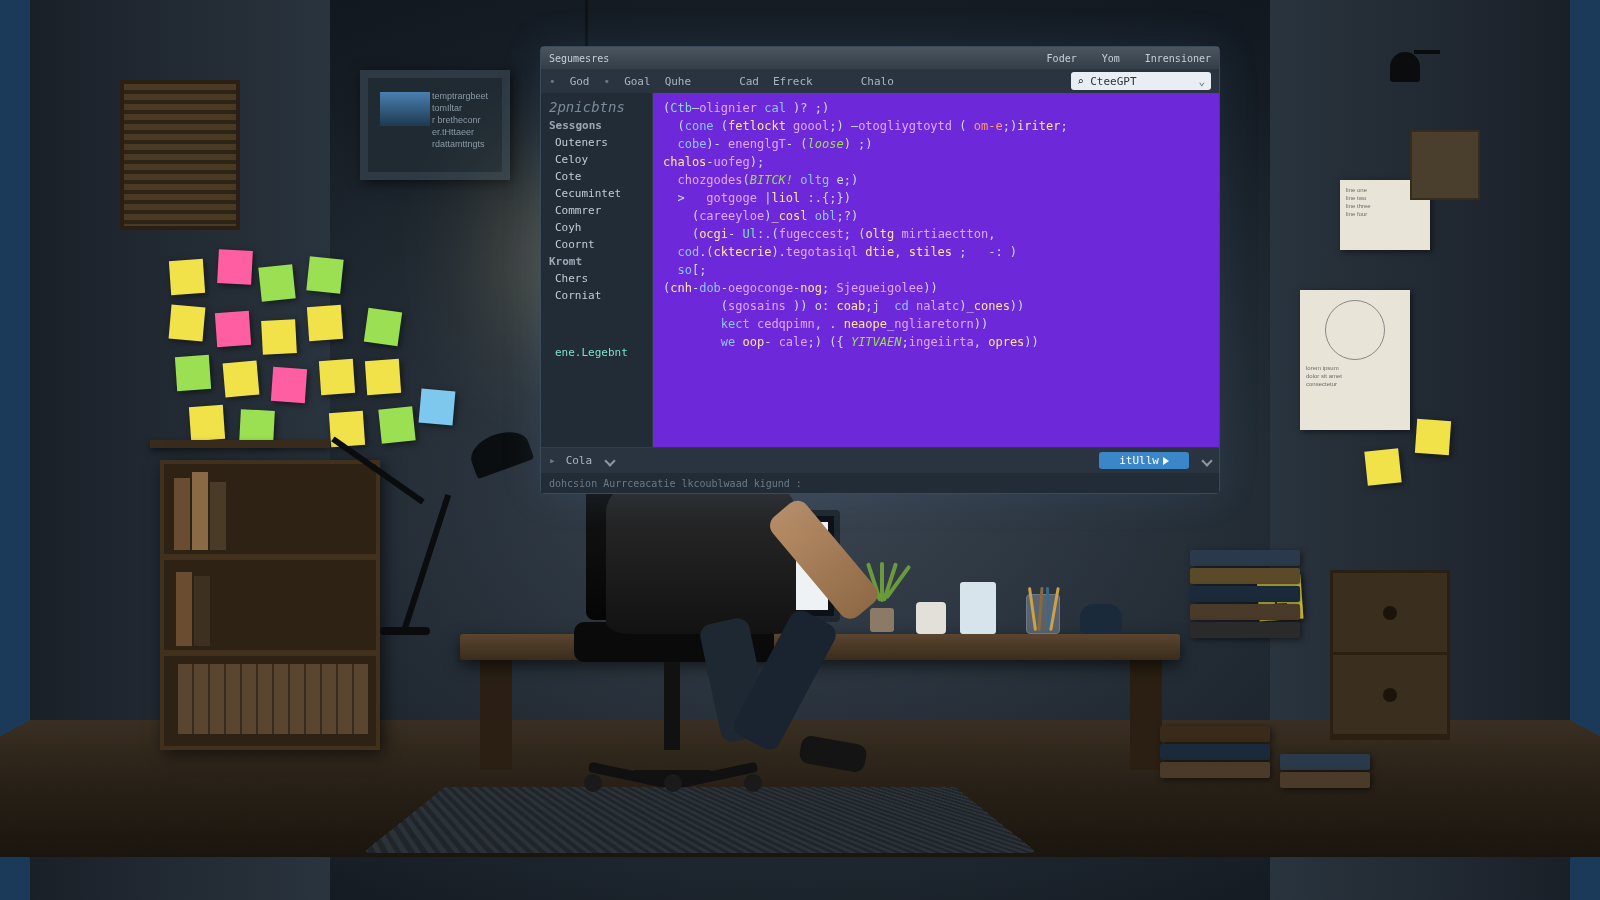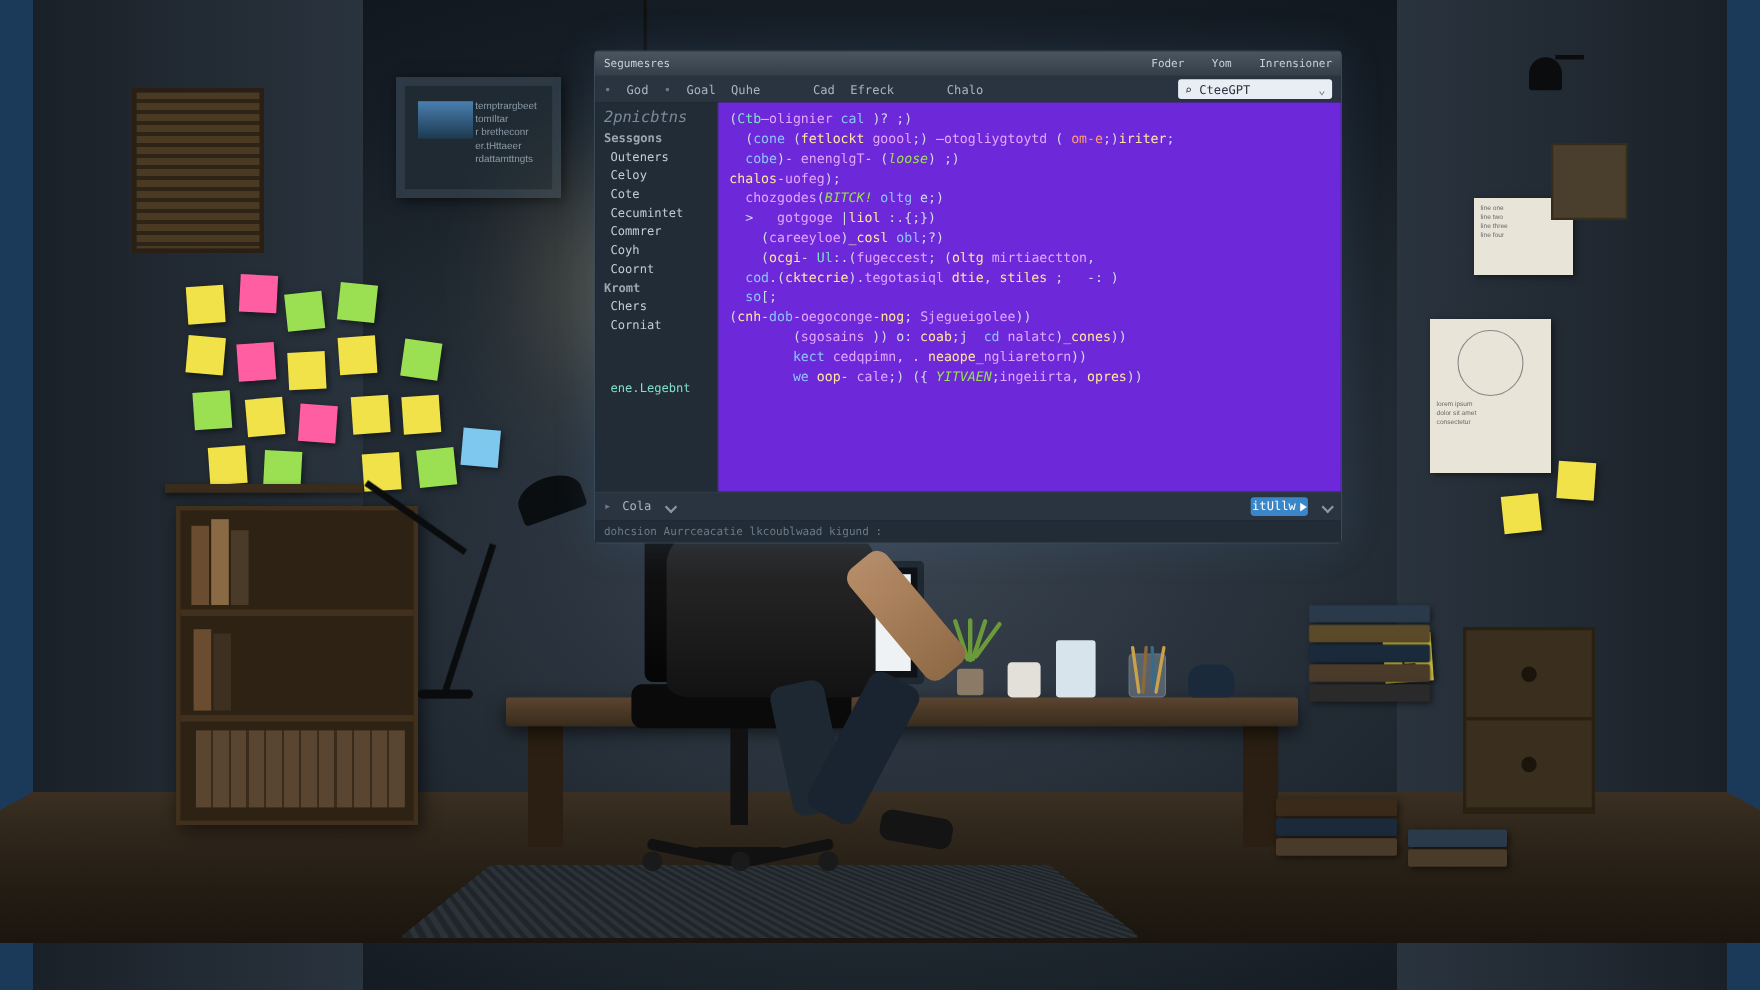--- a/index.html
+++ b/index.html
@@ -123,21 +123,21 @@
   .kw   { color:#8fc4ff; }
   .fn   { color:#e4a6ff; }
   .str  { color:#9be052; font-style:italic; }
   .num  { color:#ffcf72; }
   .op   { color:#d0dae4; }
   .var  { color:#ffe6a0;margin-top:28px; }
   .typ  { color:#7fe0c8; }
   .tag  { color:#ff9a72; }
 
   .ide-bottombar { height:26px; background:#2a3440; border-top:1px solid #303c48; display:flex; align-items:center; padding:0 8px; gap:10px; font-size:11px; color:#a8b4c0; }
-  .ide-bottombar .btn { background:#3a86c8; color:#fff; padding:2px 1px; border-radius:3px; margin-left:auto; font-size:11px; cursor:default; display:flex; align-items:center; gap:4px;text-align:right; }
+  .ide-bottombar .btn { background:#3a86c8; color:#fff; padding:2px 20px; border-radius:3px; margin-left:auto; font-size:11px; cursor:default; display:flex; align-items:center; gap:4px;text-align:right; }
   .ide-bottombar .play { width:0; height:0; border-left:6px solid #fff; border-top:4px solid transparent; border-bottom:4px solid transparent; }
   .ide-status { height:20px; background:#222c36; font-size:10px; color:#6a7a88; padding:2px 8px; display:flex; align-items:center; }
   .chev { display:inline-block; width:8px; height:8px; border-right:2px solid #8a98a6; border-bottom:2px solid #8a98a6; transform:rotate(45deg); margin-left:4px; vertical-align:2px; }
 
   
   .drawers { position:absolute; right:120px; bottom:160px; width:120px; height:170px; background:#3a2e1e; border:3px solid #2a2012; }
   .drawers .d { height:50%; border-bottom:3px solid #2a2012; position:relative; }
   .drawers .knob { position:absolute; left:50%; top:50%; width:14px; height:14px; background:#1a140a; border-radius:50%; transform:translate(-50%,-50%); }
 
   

